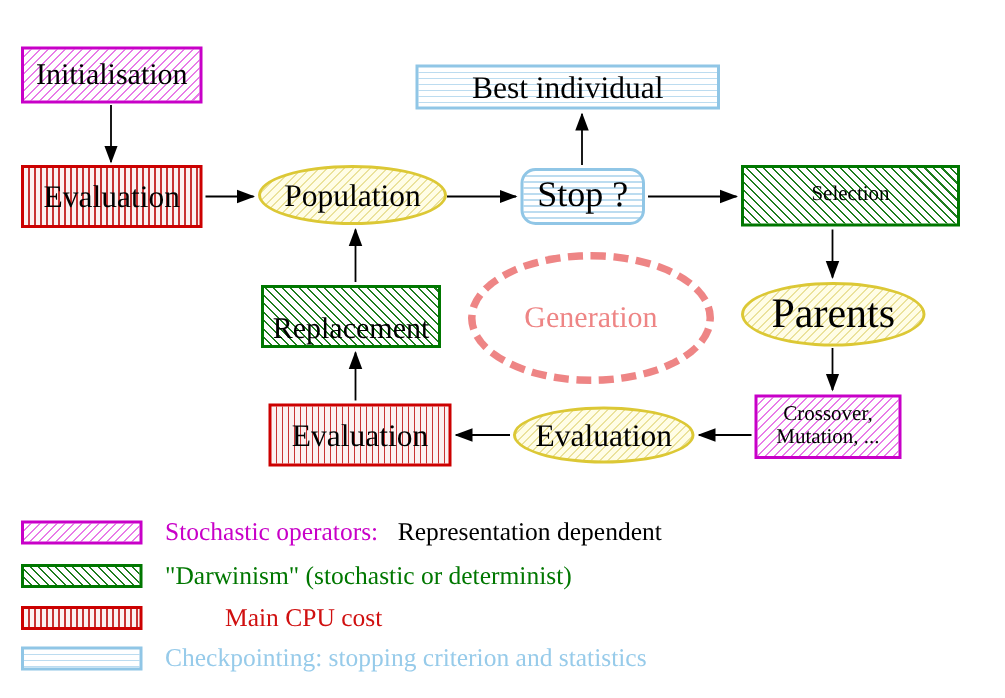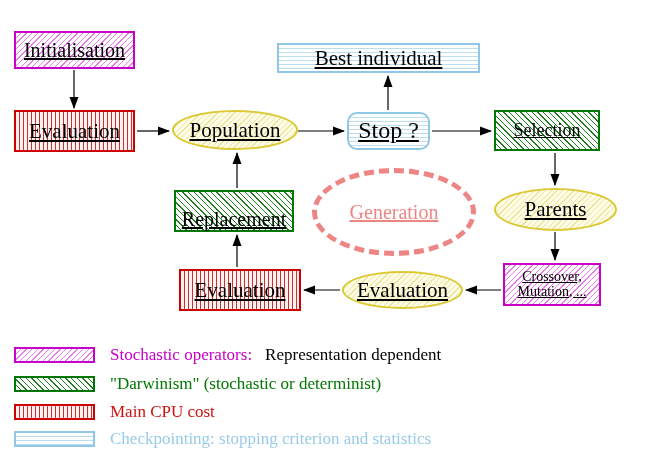--- a/index.html
+++ b/index.html
@@ -5,21 +5,21 @@
   html,body { margin:0; padding:0; background:#ffffff; }
   .canvas {
     position:relative; width:670px; height:465px; background:#ffffff;
     font-family:"Liberation Serif","DejaVu Serif",serif; overflow:hidden;
   }
   svg.arrows { position:absolute; left:0; top:0; width:670px; height:465px; }
 
   .node {
     position:absolute; display:flex; flex-direction:column;
     align-items:center; justify-content:center; text-align:center;
-    color:#000; box-sizing:border-box; line-height:1.05; white-space:nowrap;text-decoration:underline;
+    color:#000; box-sizing:border-box; line-height:1.05; white-space:nowrap;
   }
   .ellipse { border-radius:50%; }
   .rounded  { border-radius:10px; }
 
   
   .hatch-magenta {
     border:2px solid #c800c8;
     background:repeating-linear-gradient(135deg,#ffffff 0 3px,#e87ce8 3px 4px);
   }
   .hatch-green {
@@ -42,21 +42,21 @@
     border:5px dashed #ee8585; border-radius:50%;
     color:#ee8585; background:transparent;
   }
 
   
   .legend-row { position:absolute; display:flex; align-items:center; font-size:17px; white-space:nowrap; }
   .swatch { width:81px; height:16px; box-sizing:border-box; margin-right:15px; flex:none; }
   .lg-magenta { color:#c800c8; }
   .lg-yellow  { color:#000000; margin-left:13px; }
   .lg-green   { color:#007700; }
-  .lg-red     { color:#d01010; }
+  .lg-red     { color:#d01010;margin-left:40px; }
   .lg-cyan    { color:#97cbea; }
 </style>
 </head>
 <body>
 
 <div class="canvas">
 
   <svg class="arrows" viewBox="0 0 670 465">
     <defs>
       <marker id="ah" markerUnits="userSpaceOnUse" markerWidth="12" markerHeight="10" refX="11" refY="5" orient="auto">
@@ -89,33 +89,33 @@
   </div>
 
   <div class="node hatch-yellow ellipse" style="left:172px;top:110px;width:126px;height:40px;font-size:21px;">
     <span>Population</span>
   </div>
 
   <div class="node stripes-cyan rounded" style="left:347px;top:112px;width:83px;height:38px;font-size:24px;">
     <span>Stop ?</span>
   </div>
 
-  <div class="node hatch-green" style="left:494px;top:110px;width:106px;height:41px;font-size:18px;">
+  <div class="node hatch-green" style="left:494px;top:110px;width:146px;height:41px;font-size:14px;">
     <span>Selection</span>
   </div>
 
   <div class="node hatch-green" style="left:174px;top:190px;width:120px;height:42px;font-size:20px;justify-content:flex-end;">
     <span>Replacement</span>
   </div>
 
   <div class="node generation" style="left:312px;top:168px;width:164px;height:88px;font-size:20px;">
     <span>Generation</span>
   </div>
 
-  <div class="node hatch-yellow ellipse" style="left:494px;top:188px;width:123px;height:43px;font-size:21px;text-align:center;">
+  <div class="node hatch-yellow ellipse" style="left:494px;top:188px;width:123px;height:43px;font-size:28px;text-align:center;">
     <span>Parents</span>
   </div>
 
   <div class="node hatch-magenta" style="left:503px;top:263px;width:98px;height:43px;font-size:14px;">
     <span>Crossover,</span>
     <span>Mutation, ...</span>
   </div>
 
   <div class="node hatch-yellow ellipse" style="left:342px;top:271px;width:121px;height:38px;font-size:21px;">
     <span>Evaluation</span>

